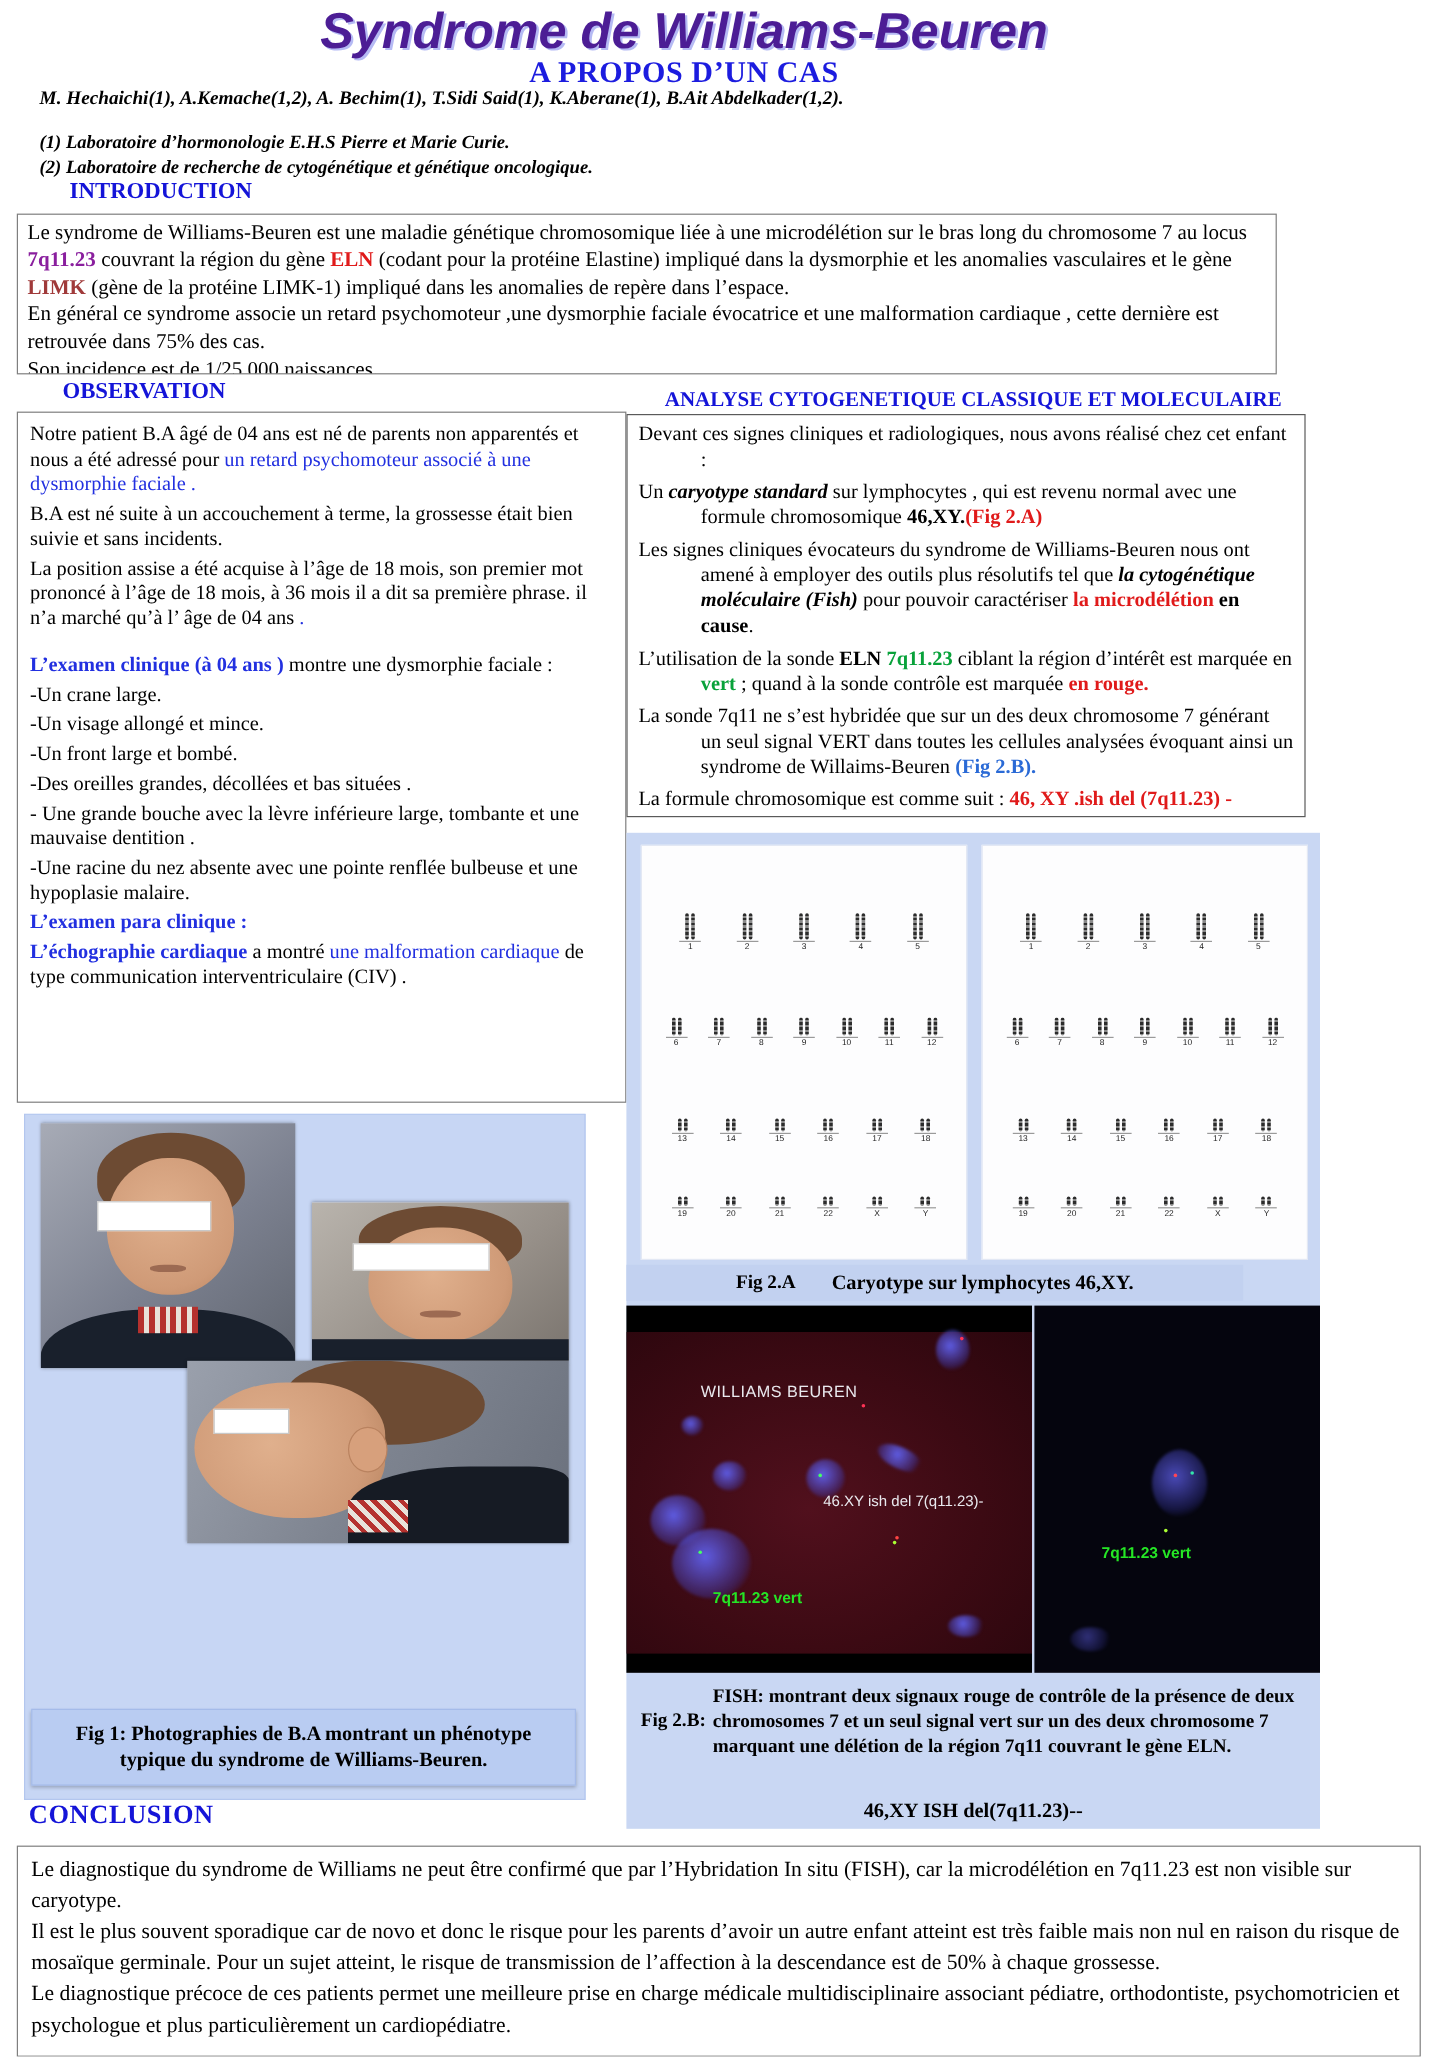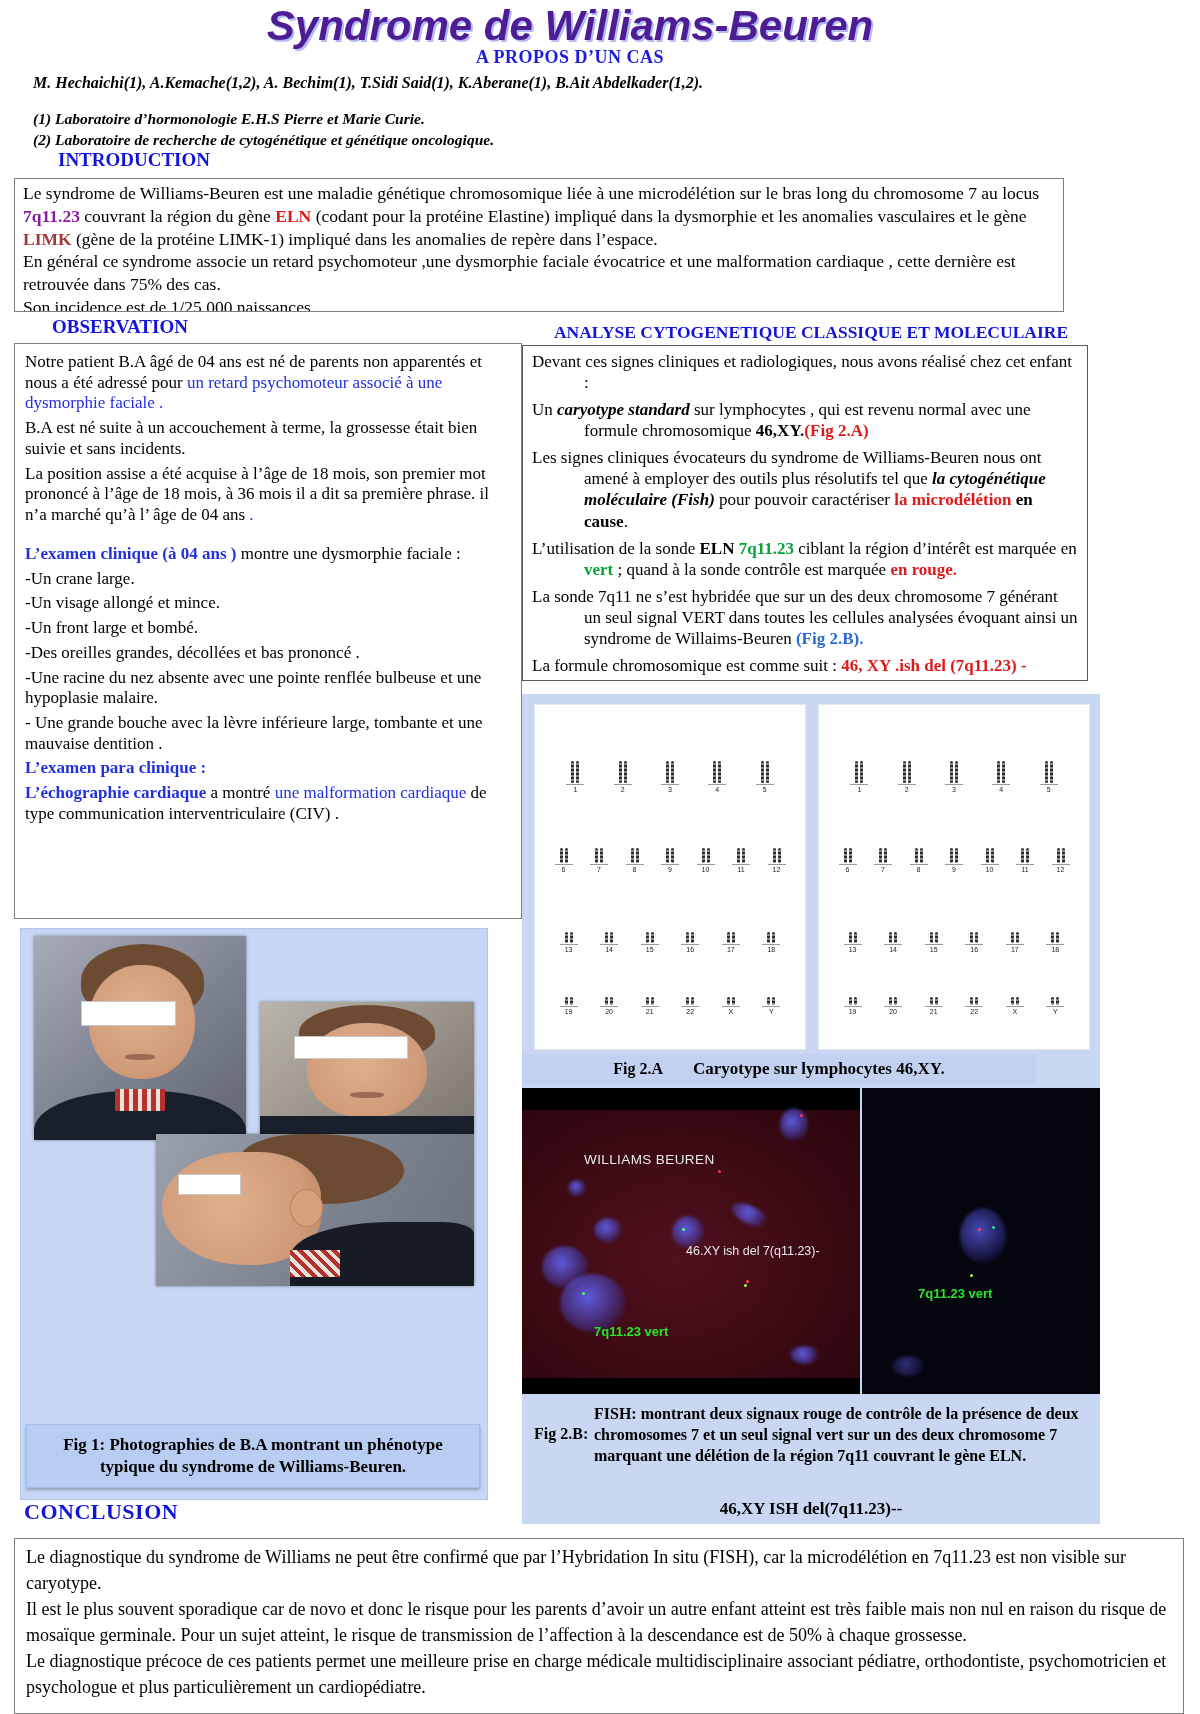--- a/index.html
+++ b/index.html
@@ -4,21 +4,21 @@
 <style>
   html,body{margin:0;padding:0;background:#fff;}
   .page{position:relative;width:1200px;height:1714px;background:#fff;color:#000;
         font-family:"Liberation Serif",serif;overflow:hidden;}
 
   
   .title{position:absolute;top:2px;left:0;width:1140px;text-align:center;margin:0;
          font-family:"Liberation Sans",sans-serif;font-style:italic;font-weight:bold;
          font-size:42px;color:#4c1d95;text-shadow:2px 2px 0 rgba(120,130,235,.55);}
   .subtitle{position:absolute;top:47px;left:0;width:1140px;text-align:center;margin:0;
-            font-weight:bold;font-size:18px;color:#1c1cdf;letter-spacing:.5px;}
+            font-weight:bold;font-size:25px;color:#1c1cdf;letter-spacing:.5px;}
   .authors{position:absolute;top:74px;left:33px;margin:0;font-weight:bold;font-style:italic;font-size:16px;}
   .aff{position:absolute;left:33px;margin:0;font-weight:bold;font-style:italic;font-size:15.5px;}
   .aff1{top:110px;} .aff2{top:131px;}
 
   
   .sec-h{position:absolute;margin:0;font-weight:bold;color:#1414d8;}
   .h-intro{top:149px;left:58px;font-size:19px;}
   .h-obs{top:316px;left:52px;font-size:19px;}
   .h-ana{top:322px;left:522px;width:578px;text-align:center;font-size:17.5px;}
   .h-conc{top:1499px;left:24px;font-size:22px;letter-spacing:.5px;}
@@ -119,23 +119,23 @@
   <h3 class="sec-h h-obs">OBSERVATION</h3>
   <div class="box obs-box">
     <p class="para"><span class="sg-n">Notre patient B.A âgé de 04 ans est né de parents non apparentés et nous  a été  adressé pour </span><span class="sg-b">un retard psychomoteur associé à une dysmorphie faciale .</span></p>
     <p class="para"><span class="sg-n">B.A est né suite à un accouchement à terme, la grossesse était bien suivie et sans incidents.</span></p>
     <p class="para"><span class="sg-n">La position assise a été acquise à l’âge de 18 mois, son premier mot prononcé à l’âge de 18 mois, à 36 mois il a dit sa première phrase. il n’a marché qu’à l’ âge de 04 ans </span><span class="sg-b">.</span></p>
     <div class="spacer"></div>
     <p class="para"><span class="sg-bb">L’examen clinique (à 04 ans )</span><span class="sg-n"> montre  une  dysmorphie faciale :</span></p>
     <p class="para"><span class="sg-n">-Un crane large.</span></p>
     <p class="para"><span class="sg-n">-Un visage allongé et mince.</span></p>
     <p class="para"><span class="sg-n">-Un front large et bombé.</span></p>
-    <p class="para"><span class="sg-n">-Des oreilles grandes, décollées et bas prononcé .</span></p>
+    <p class="para"><span class="sg-n">-Des oreilles grandes, décollées et bas situées .</span></p>
+    <p class="para"><span class="sg-n">- Une grande bouche avec la lèvre inférieure large, tombante et une mauvaise dentition .</span></p>
     <p class="para"><span class="sg-n">-Une racine du nez absente avec une pointe renflée bulbeuse et une hypoplasie malaire.</span></p>
-    <p class="para"><span class="sg-n">- Une grande bouche avec la lèvre inférieure large, tombante et une mauvaise dentition .</span></p>
     <p class="para"><span class="sg-bb">L’examen para clinique :</span></p>
     <p class="para"><span class="sg-bb">L’échographie cardiaque</span><span class="sg-n"> a montré </span><span class="sg-b">une malformation cardiaque</span><span class="sg-n"> de type  communication interventriculaire (CIV) .</span></p>
   </div>
 
   <h3 class="sec-h h-ana">ANALYSE CYTOGENETIQUE CLASSIQUE ET MOLECULAIRE</h3>
   <div class="box ana-box">
     <p class="para"><span class="sg-n">Devant ces signes cliniques et radiologiques, nous avons réalisé chez  cet enfant  :</span></p>
     <p class="para"><span class="sg-n">Un </span><span class="sg-bi">caryotype standard</span><span class="sg-n"> sur lymphocytes , qui  est revenu normal avec une formule chromosomique </span><span class="sg-k">46,XY.</span><span class="sg-r">(Fig 2.A)</span></p>
     <p class="para"><span class="sg-n">Les signes cliniques évocateurs du syndrome de Williams-Beuren nous ont amené à employer des outils plus résolutifs tel que </span><span class="sg-bi">la cytogénétique moléculaire (Fish)</span><span class="sg-n"> pour pouvoir caractériser </span><span class="sg-r">la microdélétion</span><span class="sg-n"> </span><span class="sg-k">en cause</span><span class="sg-n">.</span></p>
     <p class="para"><span class="sg-n">L’utilisation de la sonde </span><span class="sg-k">ELN </span><span class="sg-g">7q11.23</span><span class="sg-n"> ciblant la région d’intérêt est marquée en </span><span class="sg-g">vert</span><span class="sg-n"> ; quand à la sonde contrôle est marquée </span><span class="sg-r">en rouge.</span></p>

